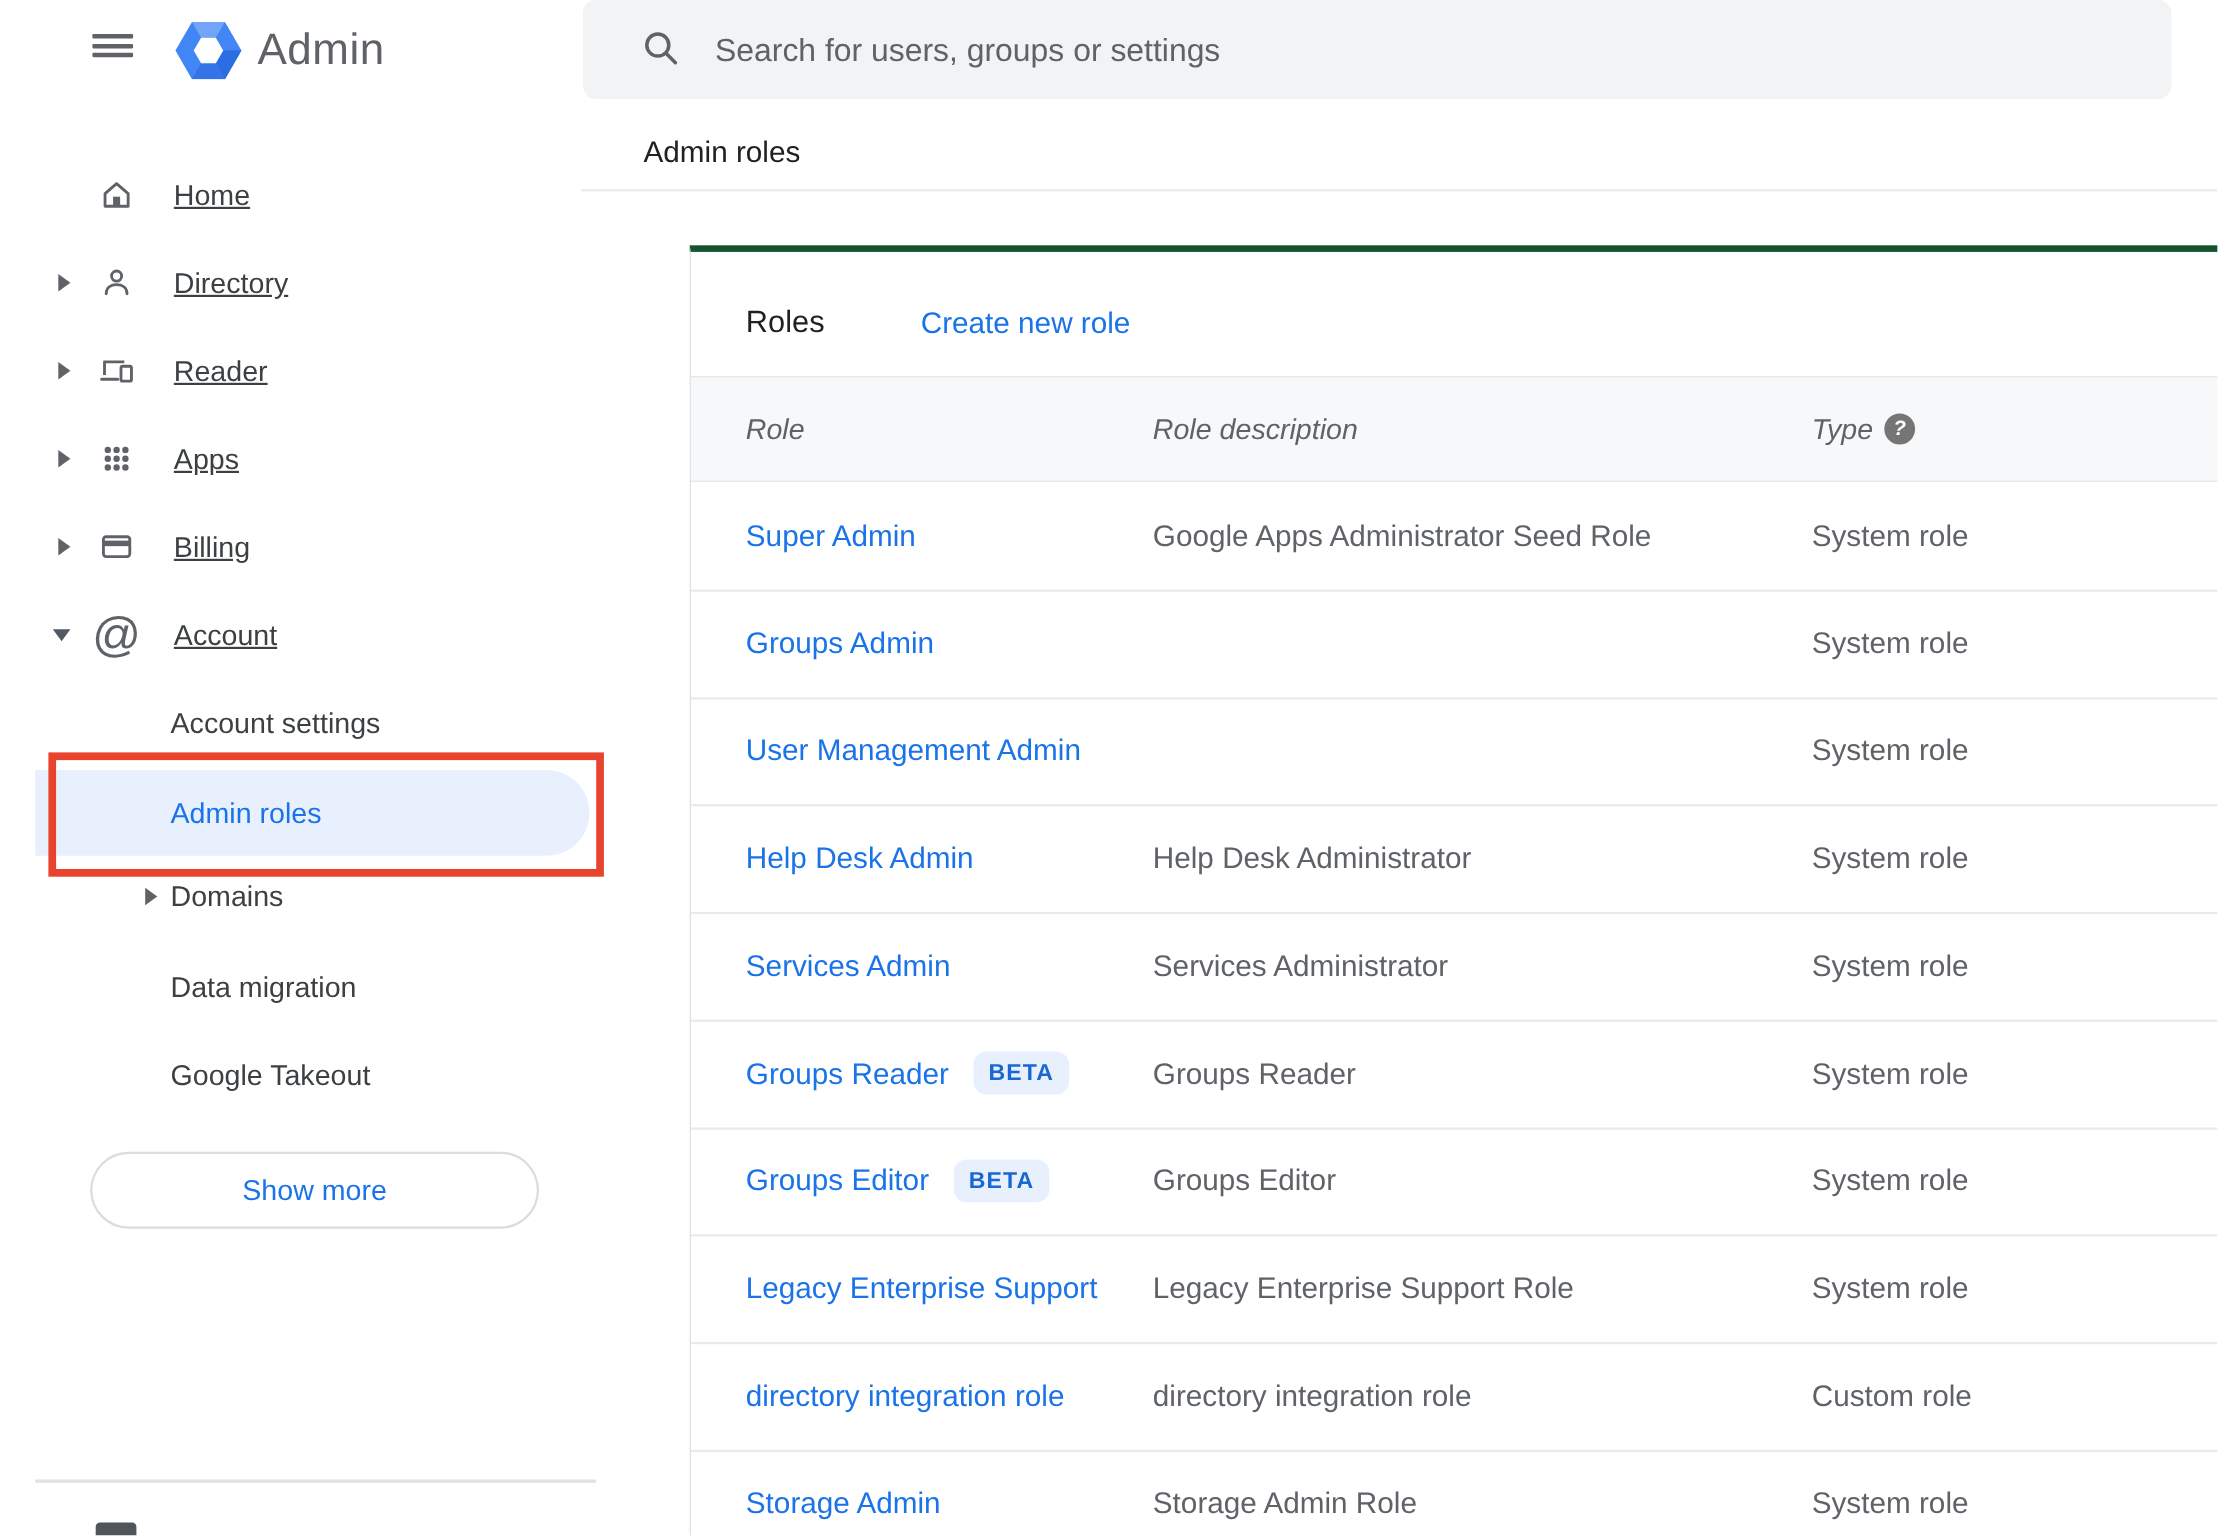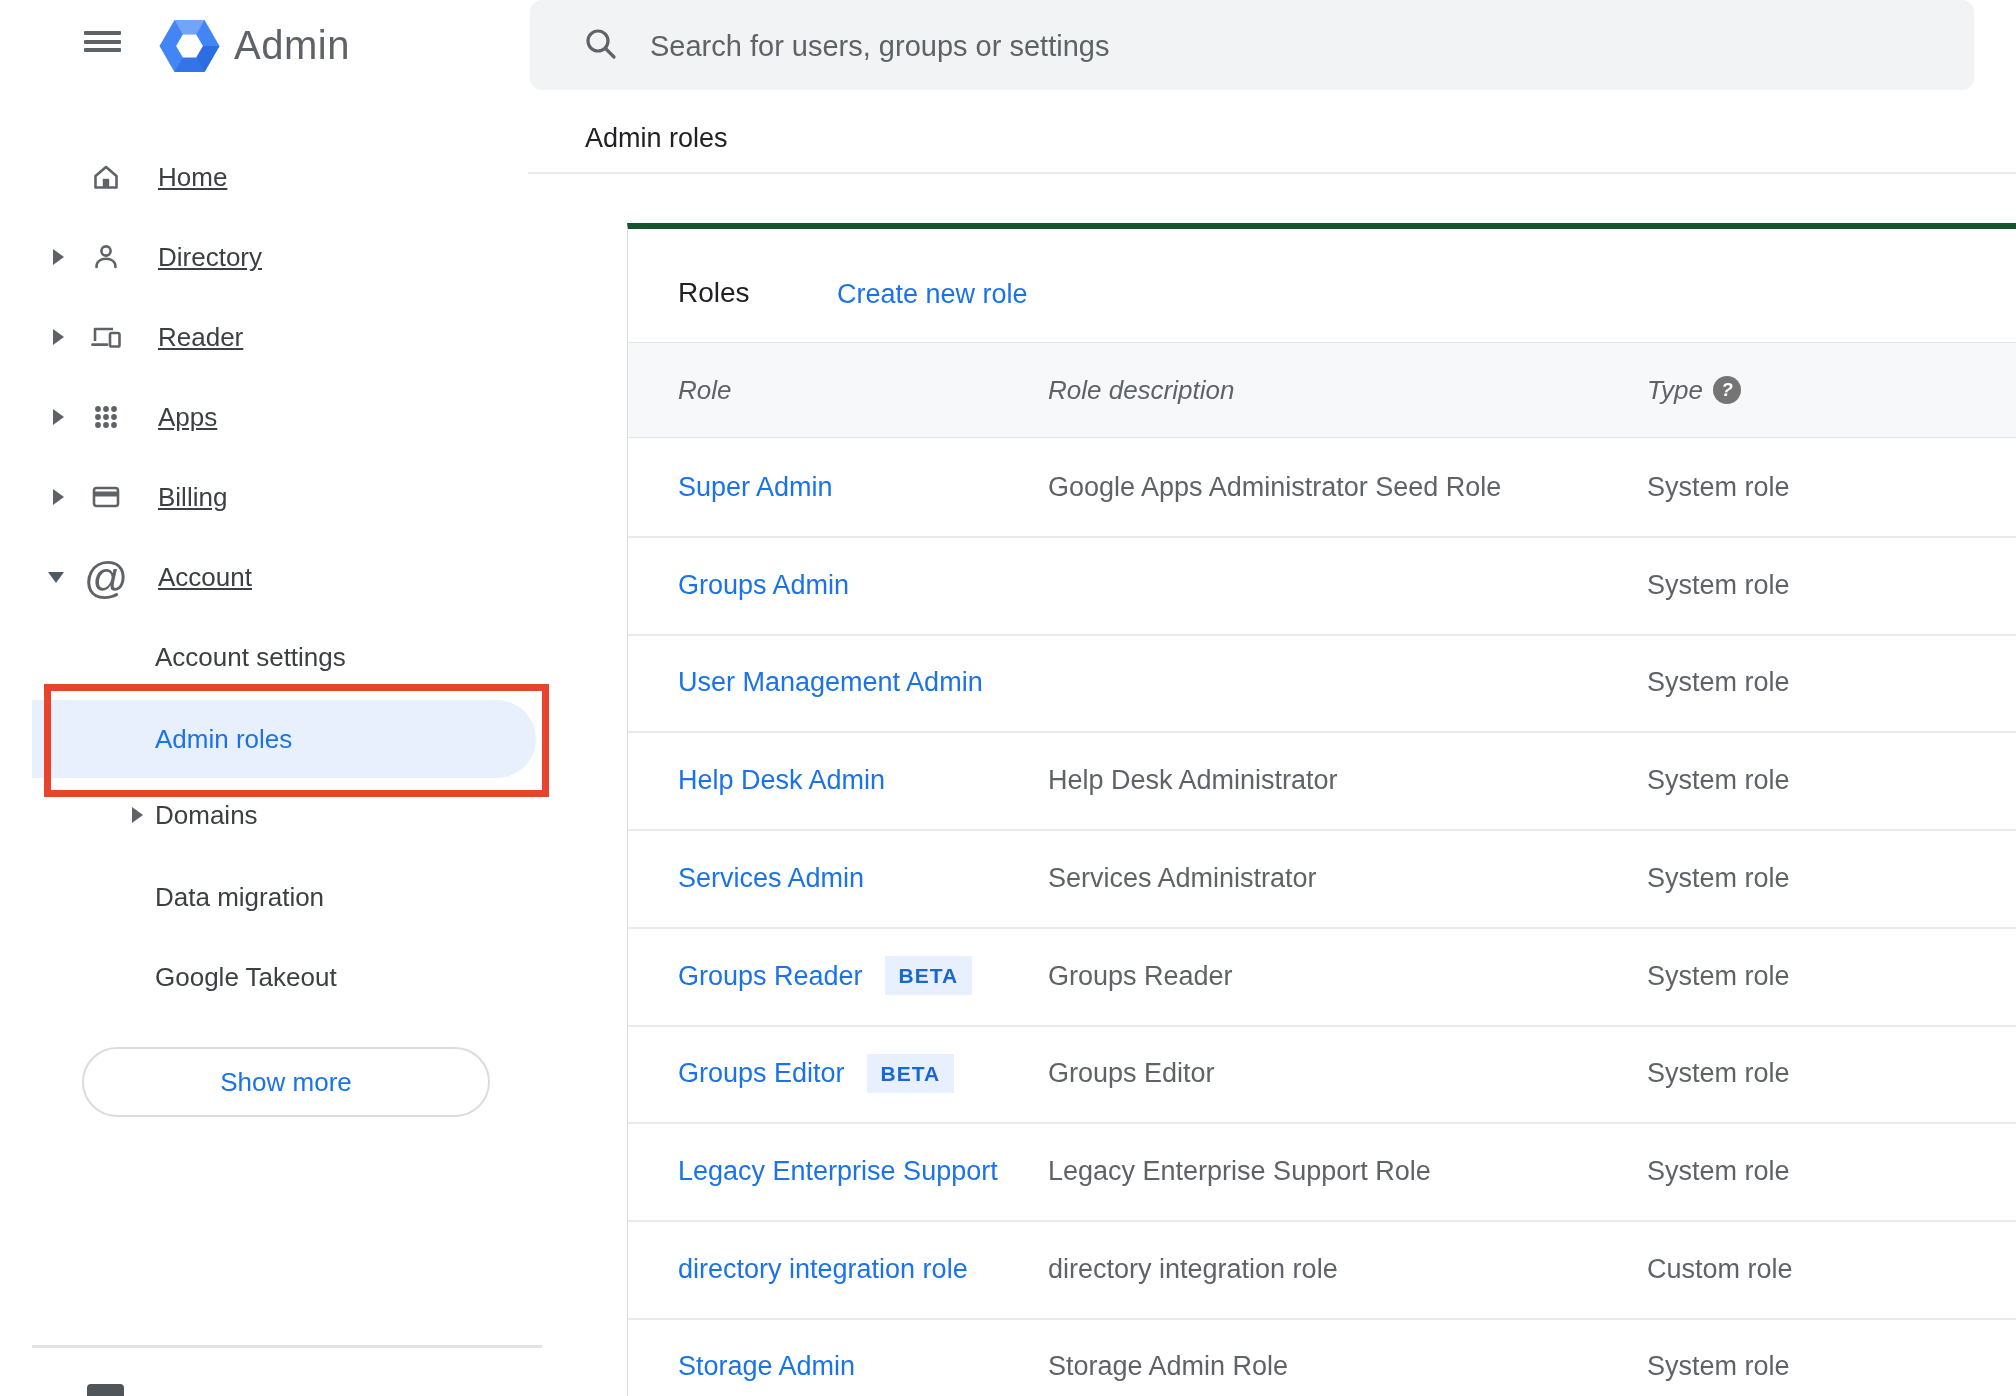--- a/index.html
+++ b/index.html
@@ -68,21 +68,21 @@
     line-height:28px;cursor:pointer;}
   .trow{position:absolute;left:0;width:1389px;height:98px;line-height:98px;
     border-bottom:2px solid #e8eaed;}
   .cell{position:absolute;top:0;height:100%;font-size:27px;white-space:nowrap;}
   .role-cell{left:50px;}
   .role-link{color:#1a73e8;cursor:pointer;}
   .cell-desc{left:420px;color:#5f6368;}
   .cell-type{left:1019px;color:#5f6368;}
   .beta{display:inline-block;vertical-align:middle;margin-left:22px;margin-top:-4px;
     background:#e8f0fe;color:#1967d2;font-size:21px;font-weight:bold;letter-spacing:1px;
-    padding:9px 14px;border-radius:0;line-height:1;}
+    padding:9px 14px;border-radius:12px;line-height:1;}
 </style>
 </head>
 <body>
 
 <div class="sidebar">
 
   <div class="hamburger">
     <div class="bar"></div>
     <div class="bar"></div>
     <div class="bar"></div>

